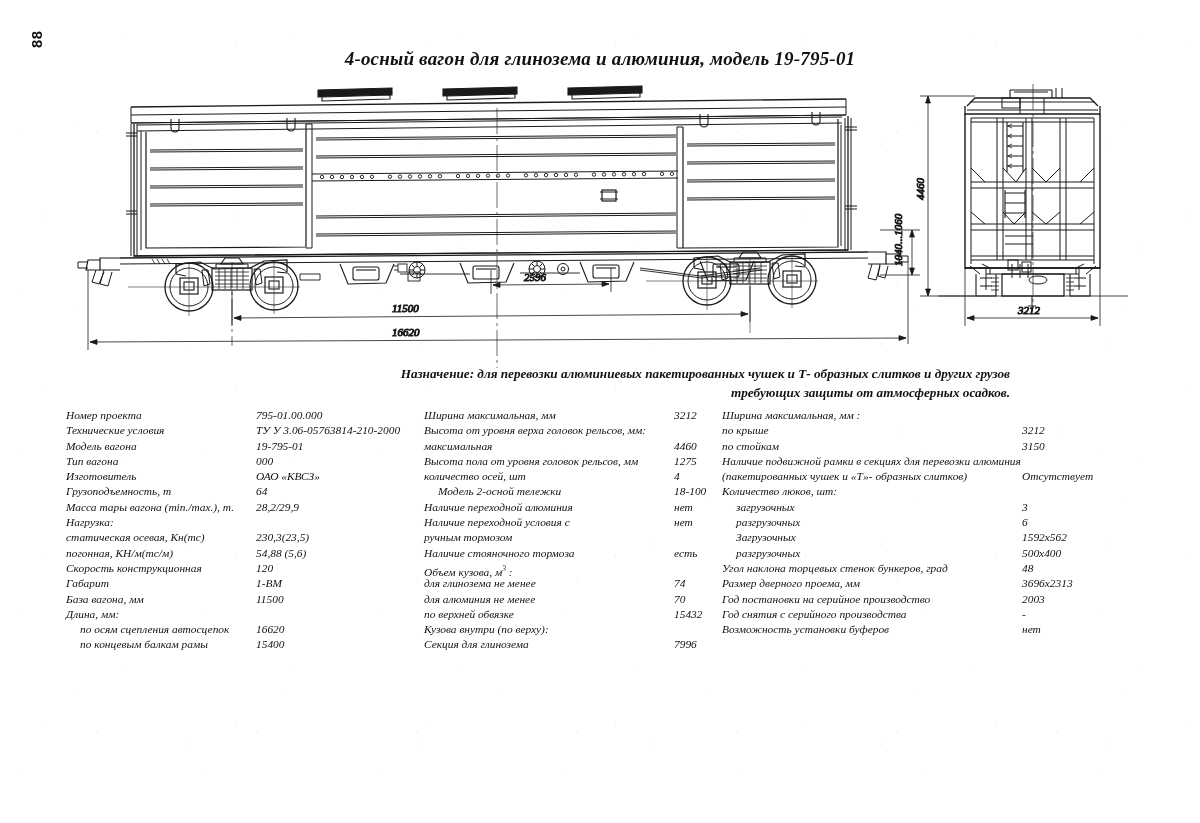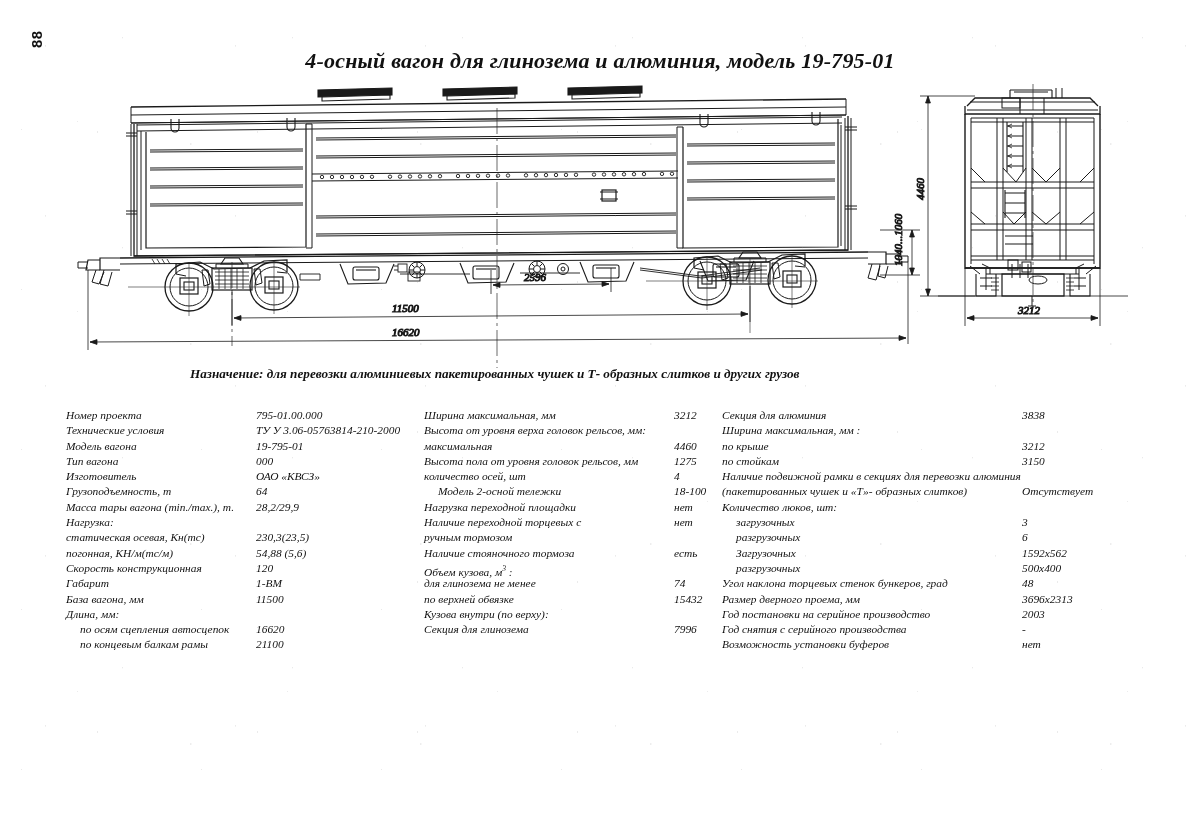--- a/index.html
+++ b/index.html
@@ -48,31 +48,31 @@
 
   
   #doc-title {
     position: absolute;
     left: 0;
     top: 48px;
     width: 1200px;
     text-align: center;
     font-style: italic;
     font-weight: 700;
-    font-size: 22px;
+    font-size: 19px;
     letter-spacing: .2px;
   }
 
   
   #purpose {
     position: absolute;
     left: 190px;
     top: 364px;
     width: 820px;
-    text-align: left;
+    text-align: right;
     font-style: italic;
     font-weight: 700;
     font-size: 13.2px;
     line-height: 19px;
   }
 
   
   #drawing {
     position: absolute;
     left: 0;
@@ -499,20 +499,21 @@
         </g>
         <text class="dimtxt" x="924" y="122" transform="rotate(-90 924 122)">4460</text>
         <text class="dimtxt" x="1018" y="236">3212</text>
 
       </g>
     </svg>
   </div>
 
   <div id="purpose">
     <div>Назначение: для перевозки алюминиевых пакетированных чушек и Т- образных слитков и других грузов</div>
+    <div>требующих защиты от атмосферных осадков.</div>
   </div>
 
   <div id="specs">
     <div class="spec-col c1">
         <div class="spec-row">
           <span class="spec-label">Номер проекта</span>
           <span class="spec-value">795-01.00.000</span>
         </div>
         <div class="spec-row">
           <span class="spec-label">Технические условия</span>
@@ -563,21 +564,21 @@
         </div>
         <div class="spec-row">
           <span class="spec-label">Длина, мм:</span>
         </div>
         <div class="spec-row">
           <span class="spec-label ind">по осям сцепления автосцепок</span>
           <span class="spec-value">16620</span>
         </div>
         <div class="spec-row">
           <span class="spec-label ind">по концевым балкам рамы</span>
-          <span class="spec-value">21100</span>
+          <span class="spec-value">15400</span>
         </div>
       </div>
     <div class="spec-col c2">
         <div class="spec-row">
           <span class="spec-label">Ширина максимальная,  мм</span>
           <span class="spec-value">3212</span>
         </div>
         <div class="spec-row">
           <span class="spec-label">Высота от уровня верха головок  рельсов, мм:</span>
         </div>
@@ -591,59 +592,59 @@
         </div>
         <div class="spec-row">
           <span class="spec-label">количество осей, шт</span>
           <span class="spec-value">4</span>
         </div>
         <div class="spec-row">
           <span class="spec-label ind">Модель 2-осной тележки</span>
           <span class="spec-value">18-100</span>
         </div>
         <div class="spec-row">
-          <span class="spec-label">Нагрузка переходной площадки</span>
+          <span class="spec-label">Наличие переходной алюминия</span>
           <span class="spec-value">нет</span>
         </div>
         <div class="spec-row">
-          <span class="spec-label">Наличие переходной торцевых с</span>
+          <span class="spec-label">Наличие переходной условия с</span>
           <span class="spec-value">нет</span>
         </div>
         <div class="spec-row">
           <span class="spec-label">ручным тормозом</span>
         </div>
         <div class="spec-row">
           <span class="spec-label">Наличие стояночного тормоза</span>
           <span class="spec-value">есть</span>
         </div>
         <div class="spec-row">
           <span class="spec-label">Объем кузова, м<span class="sup">3</span> :</span>
         </div>
         <div class="spec-row">
           <span class="spec-label">для глинозема  не менее</span>
           <span class="spec-value">74</span>
         </div>
         <div class="spec-row">
+          <span class="spec-label">для алюминия не менее</span>
+          <span class="spec-value">70</span>
+        </div>
+        <div class="spec-row">
           <span class="spec-label">по верхней обвязке</span>
           <span class="spec-value">15432</span>
         </div>
         <div class="spec-row">
           <span class="spec-label">Кузова внутри (по верху):</span>
         </div>
         <div class="spec-row">
           <span class="spec-label">Секция для глинозема</span>
           <span class="spec-value">7996</span>
         </div>
       </div>
     <div class="spec-col c3">
         <div class="spec-row">
-          <span class="spec-label">Секция для алюминия</span>
-          <span class="spec-value">3838</span>
-        </div>
-        <div class="spec-row">
           <span class="spec-label">Ширина максимальная, мм :</span>
         </div>
         <div class="spec-row">
           <span class="spec-label">по крыше</span>
           <span class="spec-value">3212</span>
         </div>
         <div class="spec-row">
           <span class="spec-label">по стойкам</span>
           <span class="spec-value">3150</span>
         </div>

